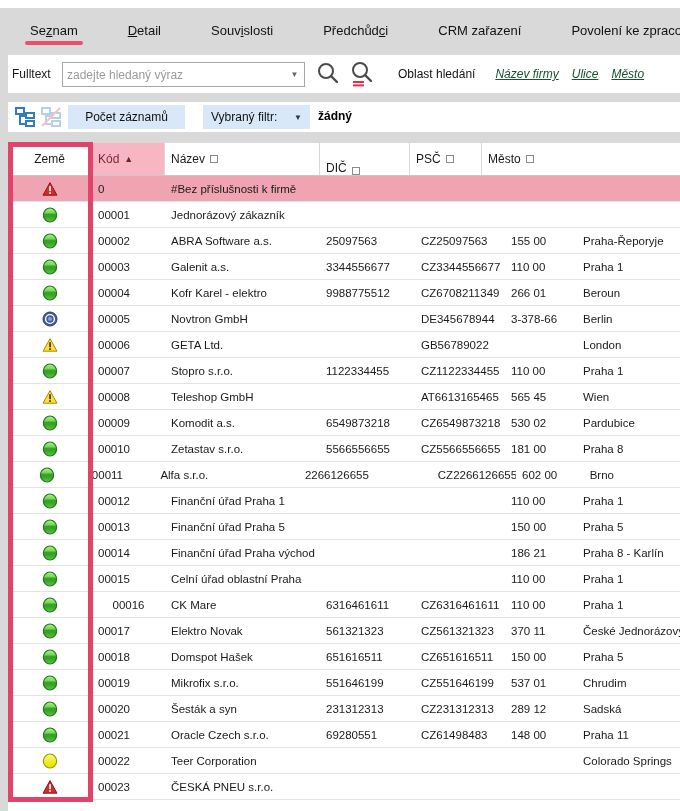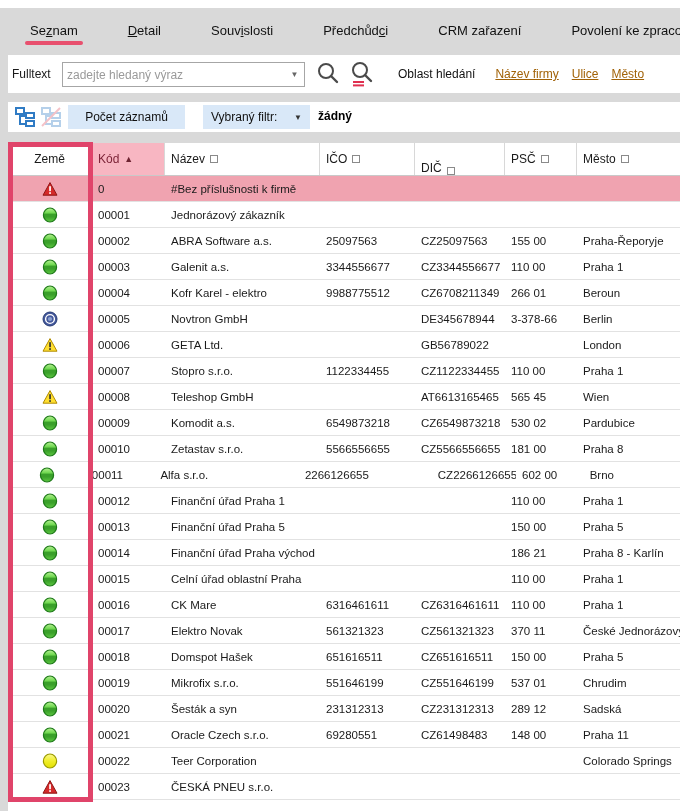--- a/index.html
+++ b/index.html
@@ -46,21 +46,21 @@
     position: absolute; right: 0; top: 0; width: 19px; height: 23px;
     display: flex; align-items: center; justify-content: center;
     color: #666; font-size: 8px; cursor: pointer; background: #fff;
   }
   .mag { position: absolute; top: 6px; width: 24px; height: 26px; cursor: pointer; }
   .mag svg { width: 24px; height: 26px; }
   .mag-1 { left: 308px; }
   .mag-2 { left: 342px; }
   .search-area { position: absolute; left: 390px; top: 12px; display: flex; gap: 13px; font-size: 12px; align-items: baseline; }
   .search-area .area-label { color: #111; margin-right: 7px; }
-  .search-link { color: #a16207; text-decoration: underline; cursor: pointer; white-space: nowrap; }
+  .search-link { color: #14532d; text-decoration: underline; cursor: pointer; white-space: nowrap; font-style: italic; }
 
   .gap-1 { position: absolute; left: 8px; top: 93px; width: 672px; height: 9px; background: #d9d9d9; }
 
   
   .toolbar { position: absolute; left: 8px; top: 102px; width: 672px; height: 30px; background: #ffffff; }
   .tree-btn { position: absolute; top: 4px; width: 22px; height: 22px; cursor: pointer; }
   .tree-btn svg { width: 22px; height: 22px; }
   .tree-1 { left: 6px; }
   .tree-2 { left: 32px; opacity: 0.35; cursor: default; }
   .tb-btn {
@@ -180,24 +180,20 @@
         <span>Země</span>
       </div>
       <div class="hcell sorted" style="width: 73px;">
         <span>Kód</span>
         <span class="sort-arrow">▲</span>
       </div>
       <div class="hcell" style="width: 155px;">
         <span>Název</span>
         <span class="filter-box"></span>
       </div>
-      <div class="hcell" style="width: 95px;">
-        <span>IČO</span>
-        <span class="filter-box"></span>
-      </div>
       <div class="hcell" style="width: 90px; align-items: flex-end;">
         <span>DIČ</span>
         <span class="filter-box"></span>
       </div>
       <div class="hcell" style="width: 72px;">
         <span>PSČ</span>
         <span class="filter-box"></span>
       </div>
       <div class="hcell" style="width: 103px;">
         <span>Město</span>
@@ -537,21 +533,21 @@
                 <stop offset="0" stop-color="#b6ef93"></stop>
                 <stop offset="0.35" stop-color="#6fd84f"></stop>
                 <stop offset="0.45" stop-color="#3aa02a"></stop>
                 <stop offset="0.62" stop-color="#3aa02a"></stop>
                 <stop offset="1" stop-color="#5cc840"></stop>
               </linearGradient>
             </defs>
             <ellipse cx="8" cy="8" rx="6.6" ry="7" fill="url(#gG)" stroke="#1f7a1a" stroke-width="1.2"></ellipse>
           </svg>
         </div>
-        <div class="tcell" style="width: 73px;">00016</div>
+        <div class="tcell" style="width: 73px; text-align: center;">00016</div>
         <div class="tcell" style="width: 155px;">CK Mare</div>
         <div class="tcell" style="width: 95px;">6316461611</div>
         <div class="tcell" style="width: 90px;">CZ6316461611</div>
         <div class="tcell" style="width: 72px;">110 00</div>
         <div class="tcell" style="width: 103px;">Praha 1</div>
       </div>
       <div class="trow">
         <div class="tcell icon-cell" style="width: 84px;">
           <svg viewBox="0 0 16 16">
             <defs>

